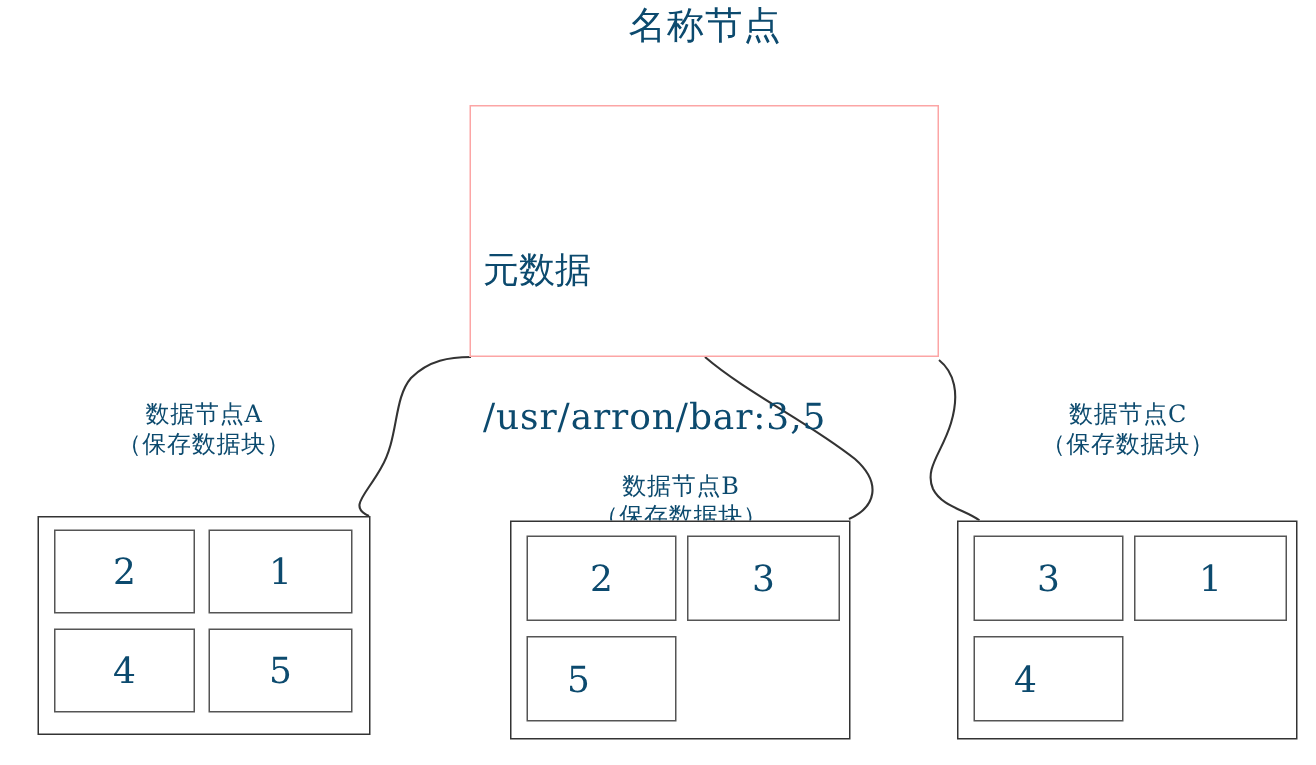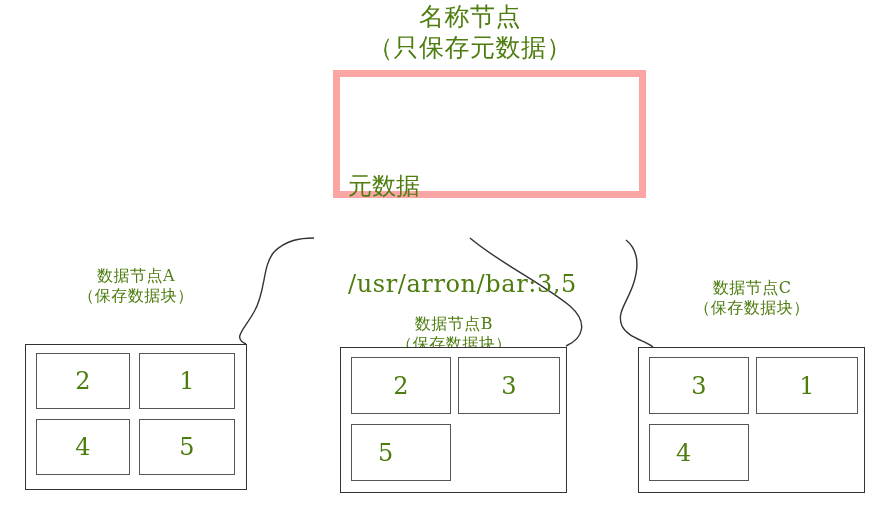--- a/index.html
+++ b/index.html
@@ -6,21 +6,21 @@
     margin: 0;
     padding: 0;
     background: #ffffff;
   }
   #canvas {
     position: relative;
     width: 877px;
     height: 510px;
     background: #ffffff;
     font-family: "DejaVu Serif", "Liberation Serif", serif;
-    color: #4d7c0f;
+    color: #0c4a6e;
     overflow: hidden;
   }
 
   
   #connectors {
     position: absolute;
     left: 0;
     top: 0;
     width: 877px;
     height: 510px;
@@ -44,25 +44,24 @@
     left: 338px;
     top: 2px;
     width: 264px;
     font-size: 25px;
   }
   #namenode-box {
     position: absolute;
     left: 313px;
     top: 70px;
     width: 313px;
-    height: 128px;
-    border: 7px solid #fca5a5;
+    height: 168px;
+    border: 1px solid #fca5a5;
     background: #ffffff;
     box-sizing: border-box;
-    margin-left: 20px;
   }
   #namenode-meta {
     position: absolute;
     left: 8px;
     top: 28px;
     font-size: 24px;
     line-height: 1.36;
     white-space: pre;
   }
   #namenode-meta .meta-line {
@@ -107,40 +106,39 @@
   #node-a-box .b4 { left: 113px; top: 74px; width: 96px; height: 56px; }
 
   
   #node-b-title  { left: 341px; top: 266px; width: 226px; margin-top: 48px; }
   #node-b-box    { left: 340px; top: 347px; width: 227px; height: 146px; }
   #node-b-box .b1 { left: 10px;  top: 9px;  width: 100px; height: 57px; }
   #node-b-box .b2 { left: 117px; top: 9px;  width: 102px; height: 57px; }
   #node-b-box .b3 { left: 10px;  top: 76px; width: 100px; height: 57px; }
 
   
-  #node-c-title  { left: 639px; top: 278px; width: 226px; }
+  #node-c-title  { left: 639px; top: 266px; width: 226px; }
   #node-c-box    { left: 638px; top: 347px; width: 227px; height: 146px; }
   #node-c-box .b1 { left: 10px;  top: 9px;  width: 100px; height: 57px; }
   #node-c-box .b2 { left: 117px; top: 9px;  width: 102px; height: 57px; }
   #node-c-box .b3 { left: 10px;  top: 76px; width: 100px; height: 57px; }
 </style>
 </head>
 <body>
 
 <div id="canvas">
 
   <svg id="connectors" viewBox="0 0 877 510" width="877" height="510">
     <path d="M 314 238 C 300 238, 286 240, 274 252 C 262 266, 266 292, 254 312 C 244 330, 232 338, 246 344" fill="none" stroke="#333333" stroke-width="1.4"></path>
     <path d="M 470 238 C 498 262, 540 282, 570 306 C 588 322, 584 338, 566 346" fill="none" stroke="#333333" stroke-width="1.4"></path>
     <path d="M 626 240 C 636 248, 640 262, 634 282 C 628 302, 616 312, 622 326 C 628 338, 644 340, 653 347" fill="none" stroke="#333333" stroke-width="1.4"></path>
   </svg>
 
   <div class="caption" id="namenode-title">
     <span class="line">名称节点</span>
-    <span class="line">（只保存元数据）</span>
   </div>
 
   <div id="namenode-box">
     <div id="namenode-meta">
       <span class="meta-line">元数据</span>
       <span class="meta-line mono-line">/usr/arron/bar:3,5</span>
     </div>
   </div>
 
   <div class="caption datanode-title" id="node-a-title">

